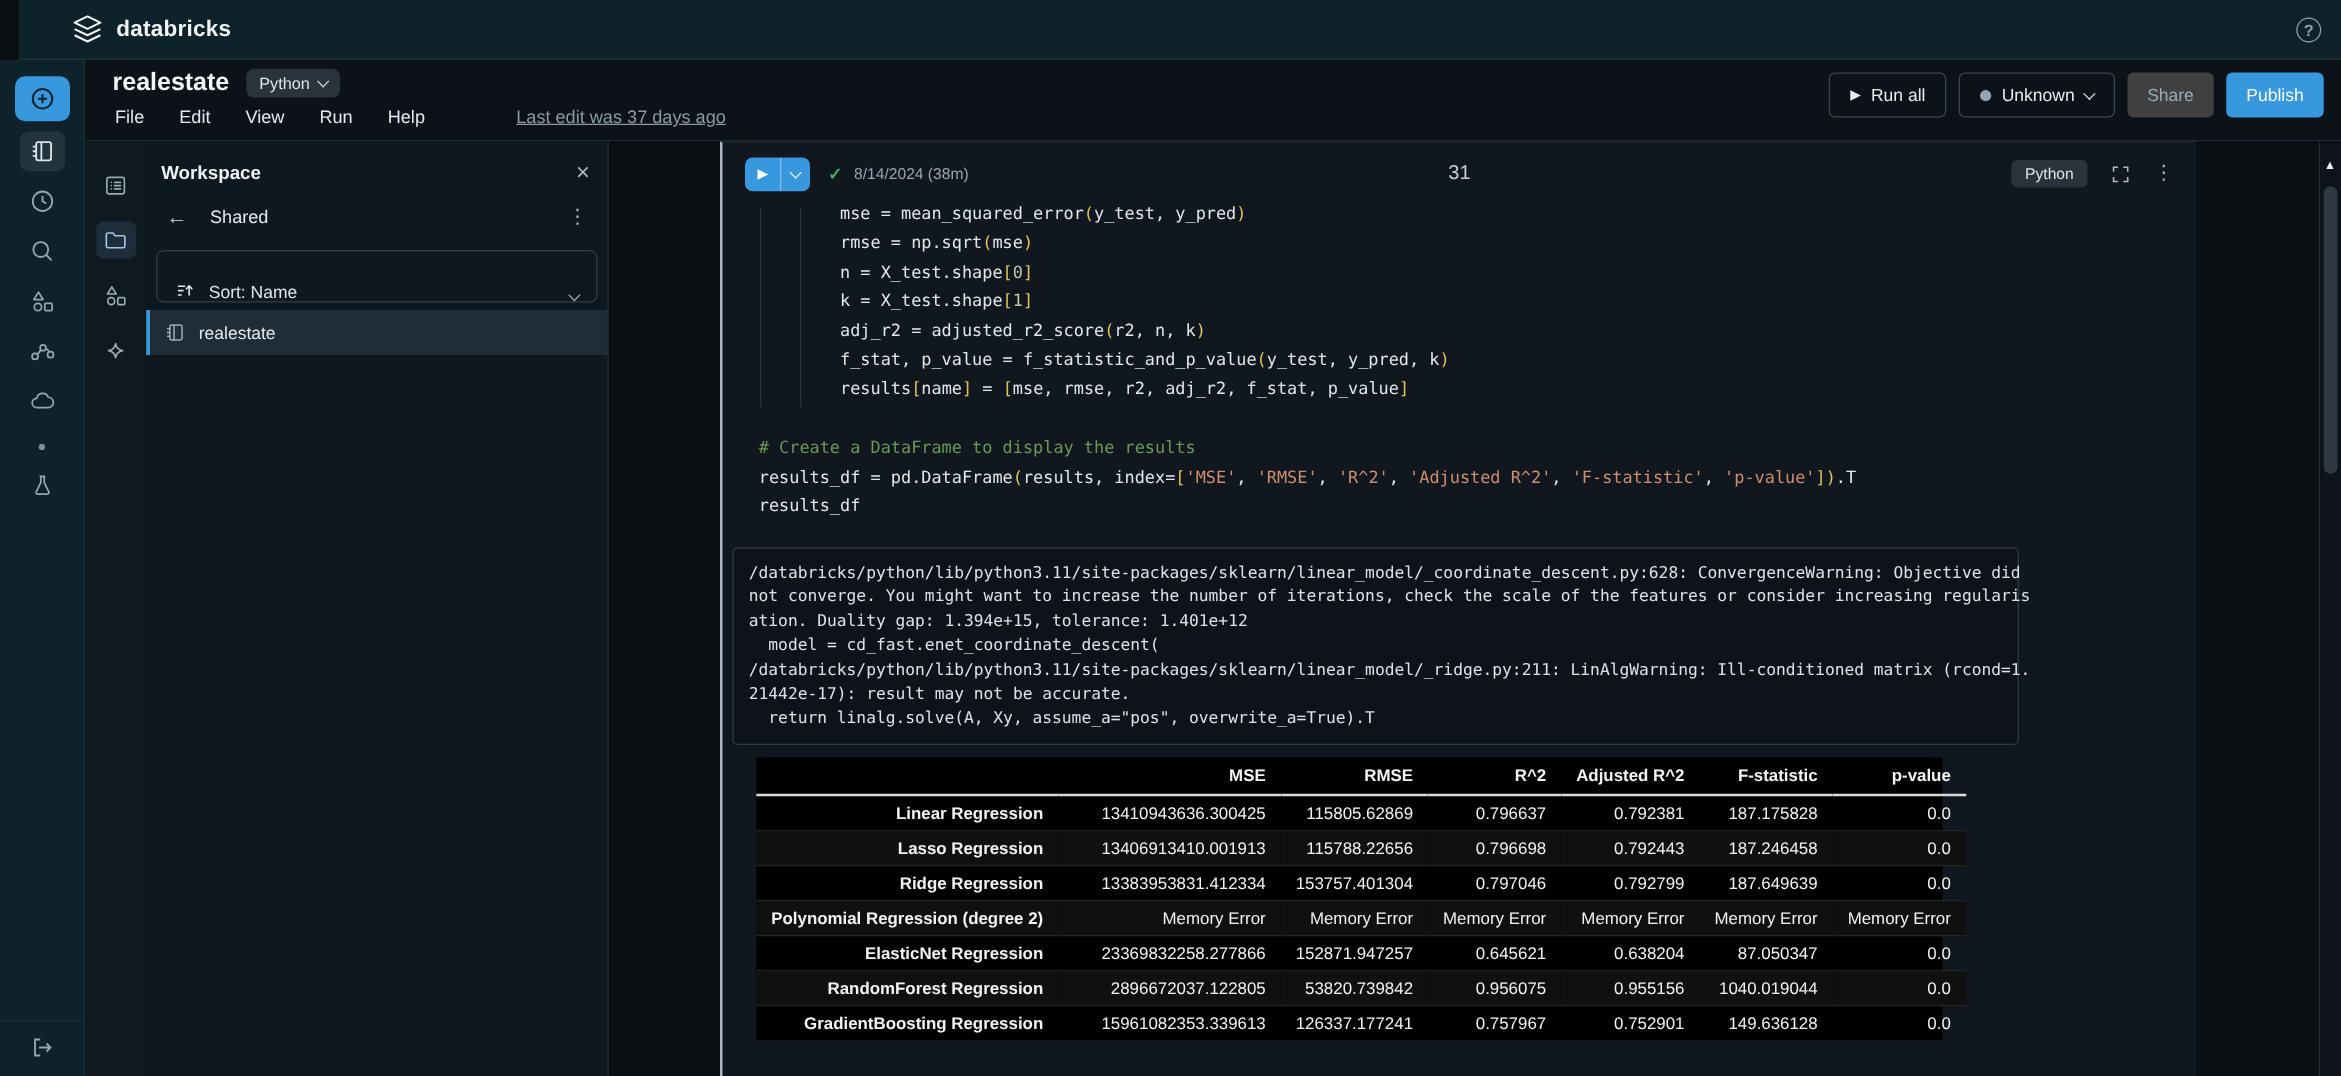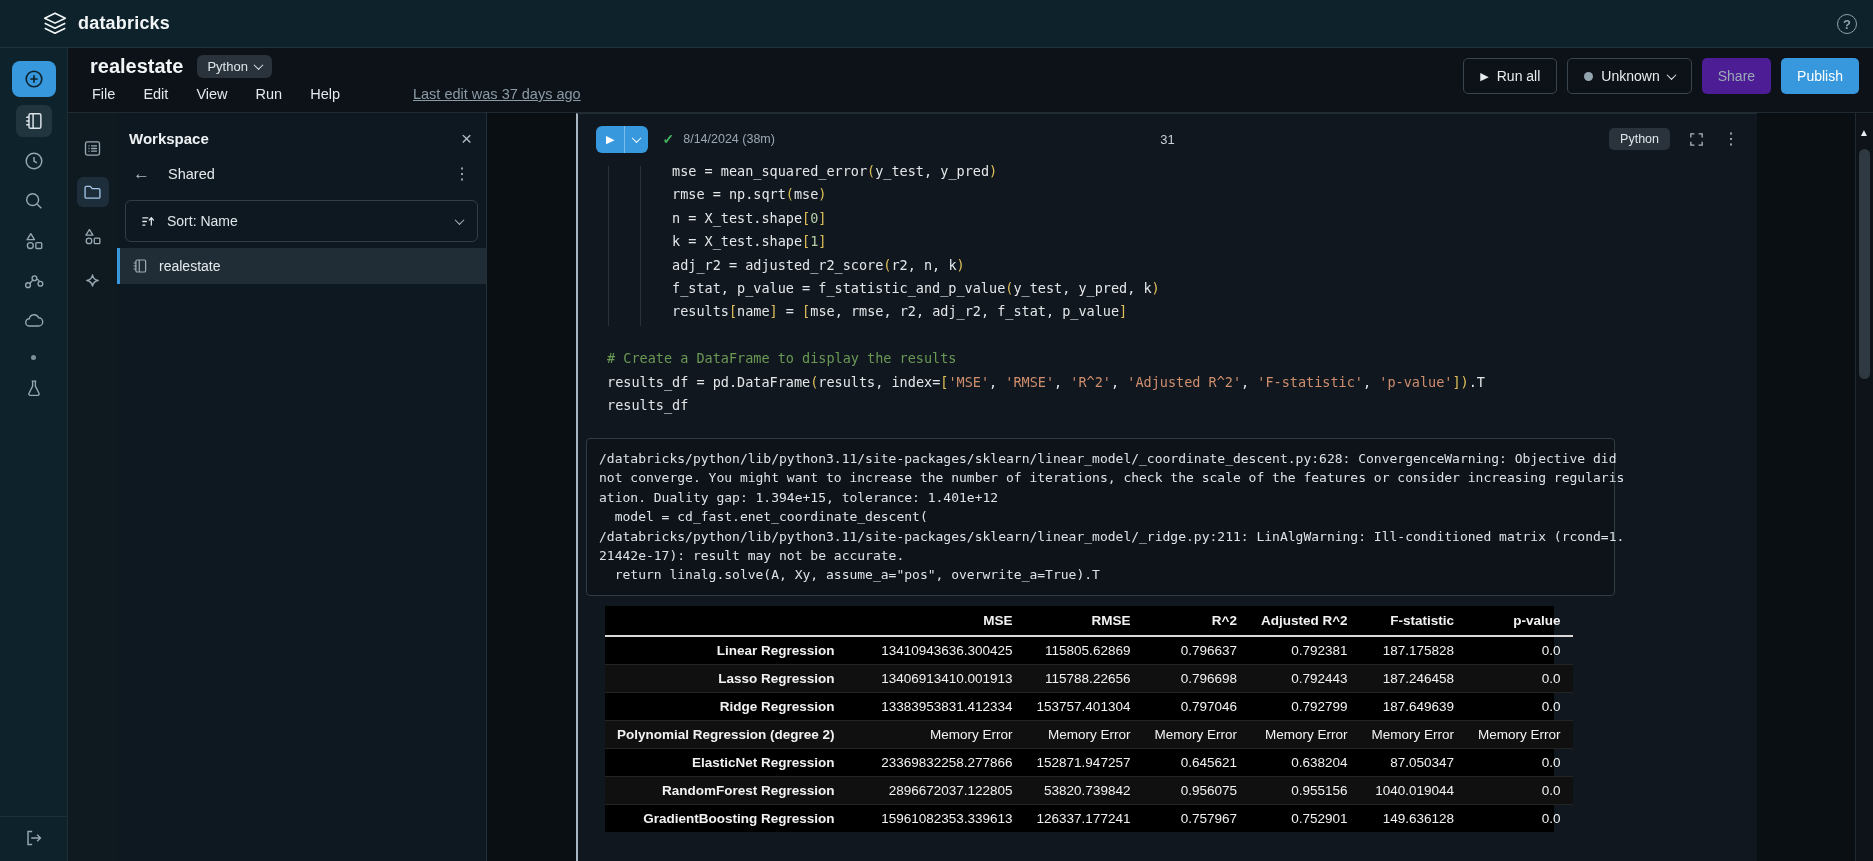--- a/index.html
+++ b/index.html
@@ -1,21 +1,21 @@
 <!DOCTYPE html>
 <html><head>
 <meta charset="utf-8">
 <style>
   * { margin:0; padding:0; box-sizing:border-box; }
   html,body { background:#05080b; }
   body { font-family:"Liberation Sans", sans-serif; }
   .screen { position:relative; width:1873px; height:861px; overflow:hidden; background:#0a0f14; color:#e8ecee; }
 
   
-  .topbar { position:absolute; top:0; left:0; right:0; height:48px; background:#0d222a; border-bottom:1px solid #1e343c; display:flex; align-items:center; padding-left:42px; }
+  .topbar { position:absolute; top:0; left:15px; right:0; height:48px; background:#0d222a; border-bottom:1px solid #1e343c; display:flex; align-items:center; padding-left:42px; }
   .brand { display:flex; align-items:center; gap:10px; }
   .brand-text { font-size:18px; font-weight:bold; letter-spacing:.2px; color:#f2f5f6; }
   .help-btn { position:absolute; right:16px; top:14px; width:20px; height:20px; border:1.6px solid #8fa1ac; border-radius:50%; color:#8fa1ac; font-size:13px; font-weight:bold; display:flex; align-items:center; justify-content:center; cursor:pointer; }
 
   
   .rail { position:absolute; top:48px; left:0; bottom:0; width:68px; background:#0d222a; border-right:1px solid #1c2f37; display:flex; flex-direction:column; align-items:center; }
   .rail-new { width:44px; height:36px; margin-top:13px; background:#3798dd; border-radius:8px; display:flex; align-items:center; justify-content:center; cursor:pointer; }
   .rail-item { width:36px; height:32px; margin-top:8px; border-radius:7px; display:flex; align-items:center; justify-content:center; color:#97a7b1; cursor:pointer; }
   .rail-item.active { background:#21353f; color:#dbe4e9; }
   .rail-dot { margin-top:18px; margin-bottom:4px; width:5px; height:5px; border-radius:50%; background:#7e8f99; }
@@ -28,59 +28,59 @@
   .nb-header { position:absolute; top:0; left:0; right:0; height:65px; background:#0c1218; border-bottom:1px solid #1f2a32; }
   .title-row { position:absolute; left:22px; top:7px; display:flex; align-items:center; gap:14px; }
   .nb-title { font-size:20px; font-weight:bold; color:#f2f5f6; }
   .lang-pill { display:flex; align-items:center; gap:7px; background:#2a333b; border-radius:6px; padding:4px 10px; font-size:13px; color:#dfe6ea; cursor:pointer; }
   .menu-row { position:absolute; left:24px; top:38px; display:flex; align-items:center; gap:28px; font-size:14.5px; color:#e2e8eb; }
   .menu-item { cursor:pointer; }
   .last-edit { color:#8b9aa5; text-decoration:underline; cursor:pointer;margin-left:45px; }
   .hdr-actions { position:absolute; right:14px; top:10px; display:flex; gap:10px; }
   .btn { height:36px; border-radius:5px; display:flex; align-items:center; gap:8px; padding:0 16px; font-size:14px; cursor:pointer; }
   .btn-outline { border:1px solid #3a464f; color:#e8ecee; background:transparent; }
-  .btn-share { background:#4c1d95; color:#9aabb5; }
+  .btn-share { background:#404040; color:#9aabb5; }
   .btn-publish { background:#3798dd; color:#fff; }
   .status-dot { width:9px; height:9px; border-radius:50%; background:#93a5b1; }
   .chev { width:7px; height:7px; border-right:1.8px solid currentColor; border-bottom:1.8px solid currentColor; transform:rotate(45deg) translate(-1px,-1px); display:inline-block; }
   .tri { font-size:11px; line-height:1; }
 
   
   .content { position:absolute; top:65px; left:0; right:0; bottom:0; }
   .icon-strip { position:absolute; left:0; top:0; bottom:0; width:49px; background:#0e1920; display:flex; flex-direction:column; align-items:center; padding-top:20px; gap:14px; }
   .strip-item { width:32px; height:30px; border-radius:6px; display:flex; align-items:center; justify-content:center; color:#9aaab4; cursor:pointer; }
   .strip-item.active { background:#1d2d3a; color:#a5c8e8; }
 
   .ws-panel { position:absolute; left:49px; top:0; bottom:0; width:370px; background:#0e1820; border-right:1px solid #223039; }
   .ws-head { display:flex; align-items:center; justify-content:space-between; padding:16px 14px 10px 12px; }
   .ws-title { font-size:15px; font-weight:bold; color:#eef2f4; }
   .icon-glyph { color:#aeb9c2; cursor:pointer; font-size:16px; line-height:1; }
   .ws-crumb { display:flex; align-items:center; justify-content:space-between; padding:6px 16px 6px 16px; }
   .crumb-left { display:flex; align-items:center; gap:18px; font-size:14.5px; color:#e4eaed; }
   .back-arrow { font-size:17px; color:#aeb9c2; cursor:pointer; }
-  .sort-box { margin:10px 8px 6px; height:42px; border:1px solid #323e47; border-radius:6px; display:flex; align-items:center; gap:10px; padding:0 14px; font-size:14px; color:#dfe6ea; cursor:pointer; }
+  .sort-box { margin:10px 8px 6px; height:42px; border:1px solid #323e47; border-radius:6px; display:flex; align-items:flex-end; gap:10px; padding:0 14px; font-size:14px; color:#dfe6ea; cursor:pointer; }
   .sort-box .chev { margin-left:auto; color:#aeb9c2; }
   .tree-item { height:36px; display:flex; align-items:center; gap:10px; padding-left:14px; font-size:14px; color:#e4eaed; cursor:pointer; position:relative; }
   .tree-item.selected { background:#212d36; }
   .tree-item.selected::before { content:""; position:absolute; left:0; top:0; bottom:0; width:3px; background:#3798dd; }
 
   .canvas { position:absolute; left:420px; top:0; right:18px; bottom:0; background:#0a0f14; overflow:hidden; }
   .scrollbar { position:absolute; right:0; top:0; bottom:0; width:18px; background:#0d1319; border-left:1px solid #1f2a32; }
   .sb-up { position:absolute; top:14px; left:3px; color:#e8eef2; font-size:10px; }
   .sb-thumb { position:absolute; top:36px; left:3px; width:11px; height:230px; border-radius:6px; background:#2e3942; }
 
   
   .cell { position:absolute; left:88px; top:0; width:1181px; height:900px; background:#11171e; border-left:2px solid #a9b5c1; border-top:1px solid #232d35; }
   .cell-header { position:absolute; top:0; left:0; right:0; height:50px; display:flex; align-items:center; padding:0 18px; }
   .run-split { display:flex; align-items:center; background:#3798dd; border-radius:6px; height:27px; overflow:hidden; cursor:pointer; }
   .run-split .part { padding:0 10px; display:flex; align-items:center; color:#fff; height:100%; }
   .run-split .part + .part { border-left:1px solid rgba(255,255,255,.35); padding:0 8px; }
   .cell-status { display:flex; align-items:center; gap:9px; margin-left:14px; font-size:12.5px; color:#9aa6b2; }
   .check { color:#43b060; font-size:14px; font-weight:bold; }
-  .exec-count { position:absolute; left:50%; transform:translateX(-50%); font-size:13px; color:#c6cfd7; }
+  .exec-count { position:absolute; left:50%; transform:translateX(-50%); font-size:16px; color:#c6cfd7; }
   .cell-tools { margin-left:auto; display:flex; align-items:center; gap:18px; }
   .cell-lang { background:#2a333b; border-radius:5px; padding:4px 11px; font-size:12.5px; color:#dfe6ea; cursor:pointer; }
 
   .code-wrap { position:absolute; left:29px; top:46px; right:10px; }
   .code-line { font-family:"DejaVu Sans Mono","Liberation Mono",monospace; font-size:13.5px; line-height:23.4px; white-space:pre; color:#e4e7ea; }
   .tk-d { color:#e4e7ea; } .tk-y { color:#dfc05a; } .tk-n { color:#b5cea8; } .tk-c { color:#6a9955; } .tk-s { color:#cf8e6d; }
   .indent-guide { position:absolute; width:1px; background:#27323b; top:52px; height:160px; }
   .guide-1 { left:30px; } .guide-2 { left:62px; }
 
   .stderr-box { position:absolute; left:8px; top:324px; width:1029px; height:158px; border:1px solid #323c44; border-radius:4px; background:#0d1319; padding:10px 12px; }

